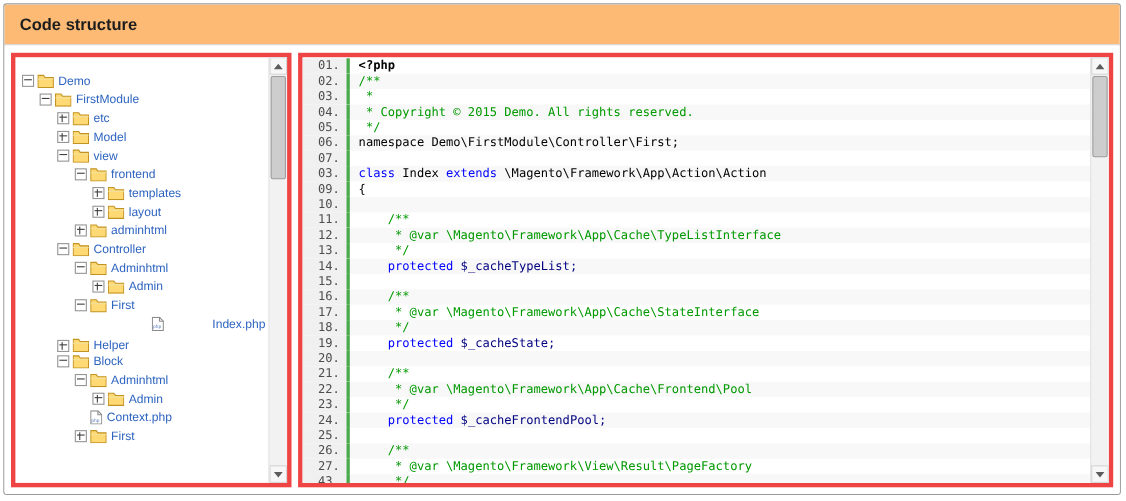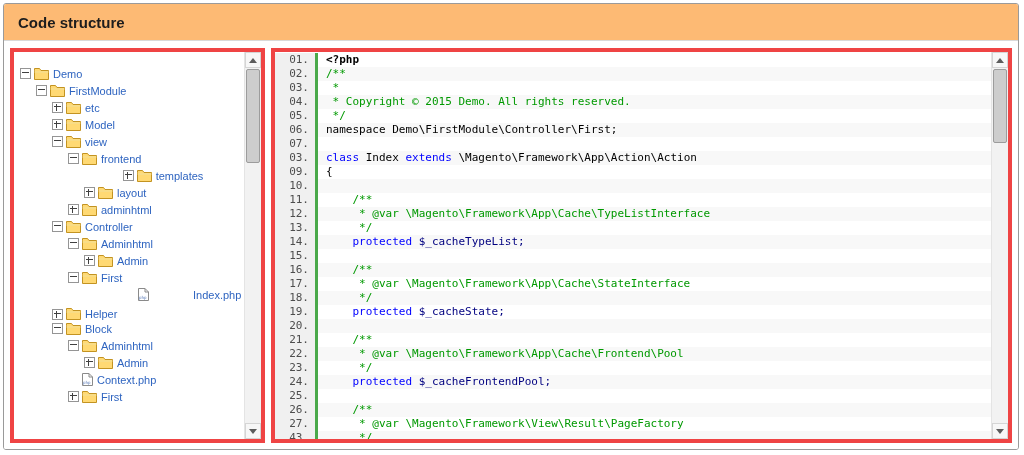--- a/index.html
+++ b/index.html
@@ -160,21 +160,21 @@
           <div class="tree-row" style="padding-left: 50px;">
             <span class="toggle"></span>
             <span class="folder-ic">
               <svg width="15" height="13" viewBox="0 0 15 13">
                 <path d="M0.5 3.5 L0.5 1.5 L5.5 1.5 L7 3.5 L14.5 3.5 L14.5 12.5 L0.5 12.5 Z" style="fill:var(--folder-fill);stroke:var(--folder-stroke)"></path>
                 <path d="M0.5 5 L14.5 5" style="stroke:#f2e09a;fill:none"></path>
               </svg>
             </span>
             <span class="tree-label">frontend</span>
           </div>
-          <div class="tree-row" style="padding-left: 66px; justify-content: center;">
+          <div class="tree-row" style="padding-left: 66px;">
             <span class="toggle plus"></span>
             <span class="folder-ic">
               <svg width="15" height="13" viewBox="0 0 15 13">
                 <path d="M0.5 3.5 L0.5 1.5 L5.5 1.5 L7 3.5 L14.5 3.5 L14.5 12.5 L0.5 12.5 Z" style="fill:var(--folder-fill);stroke:var(--folder-stroke)"></path>
                 <path d="M0.5 5 L14.5 5" style="stroke:#f2e09a;fill:none"></path>
               </svg>
             </span>
             <span class="tree-label">templates</span>
           </div>
           <div class="tree-row" style="padding-left: 66px;">

